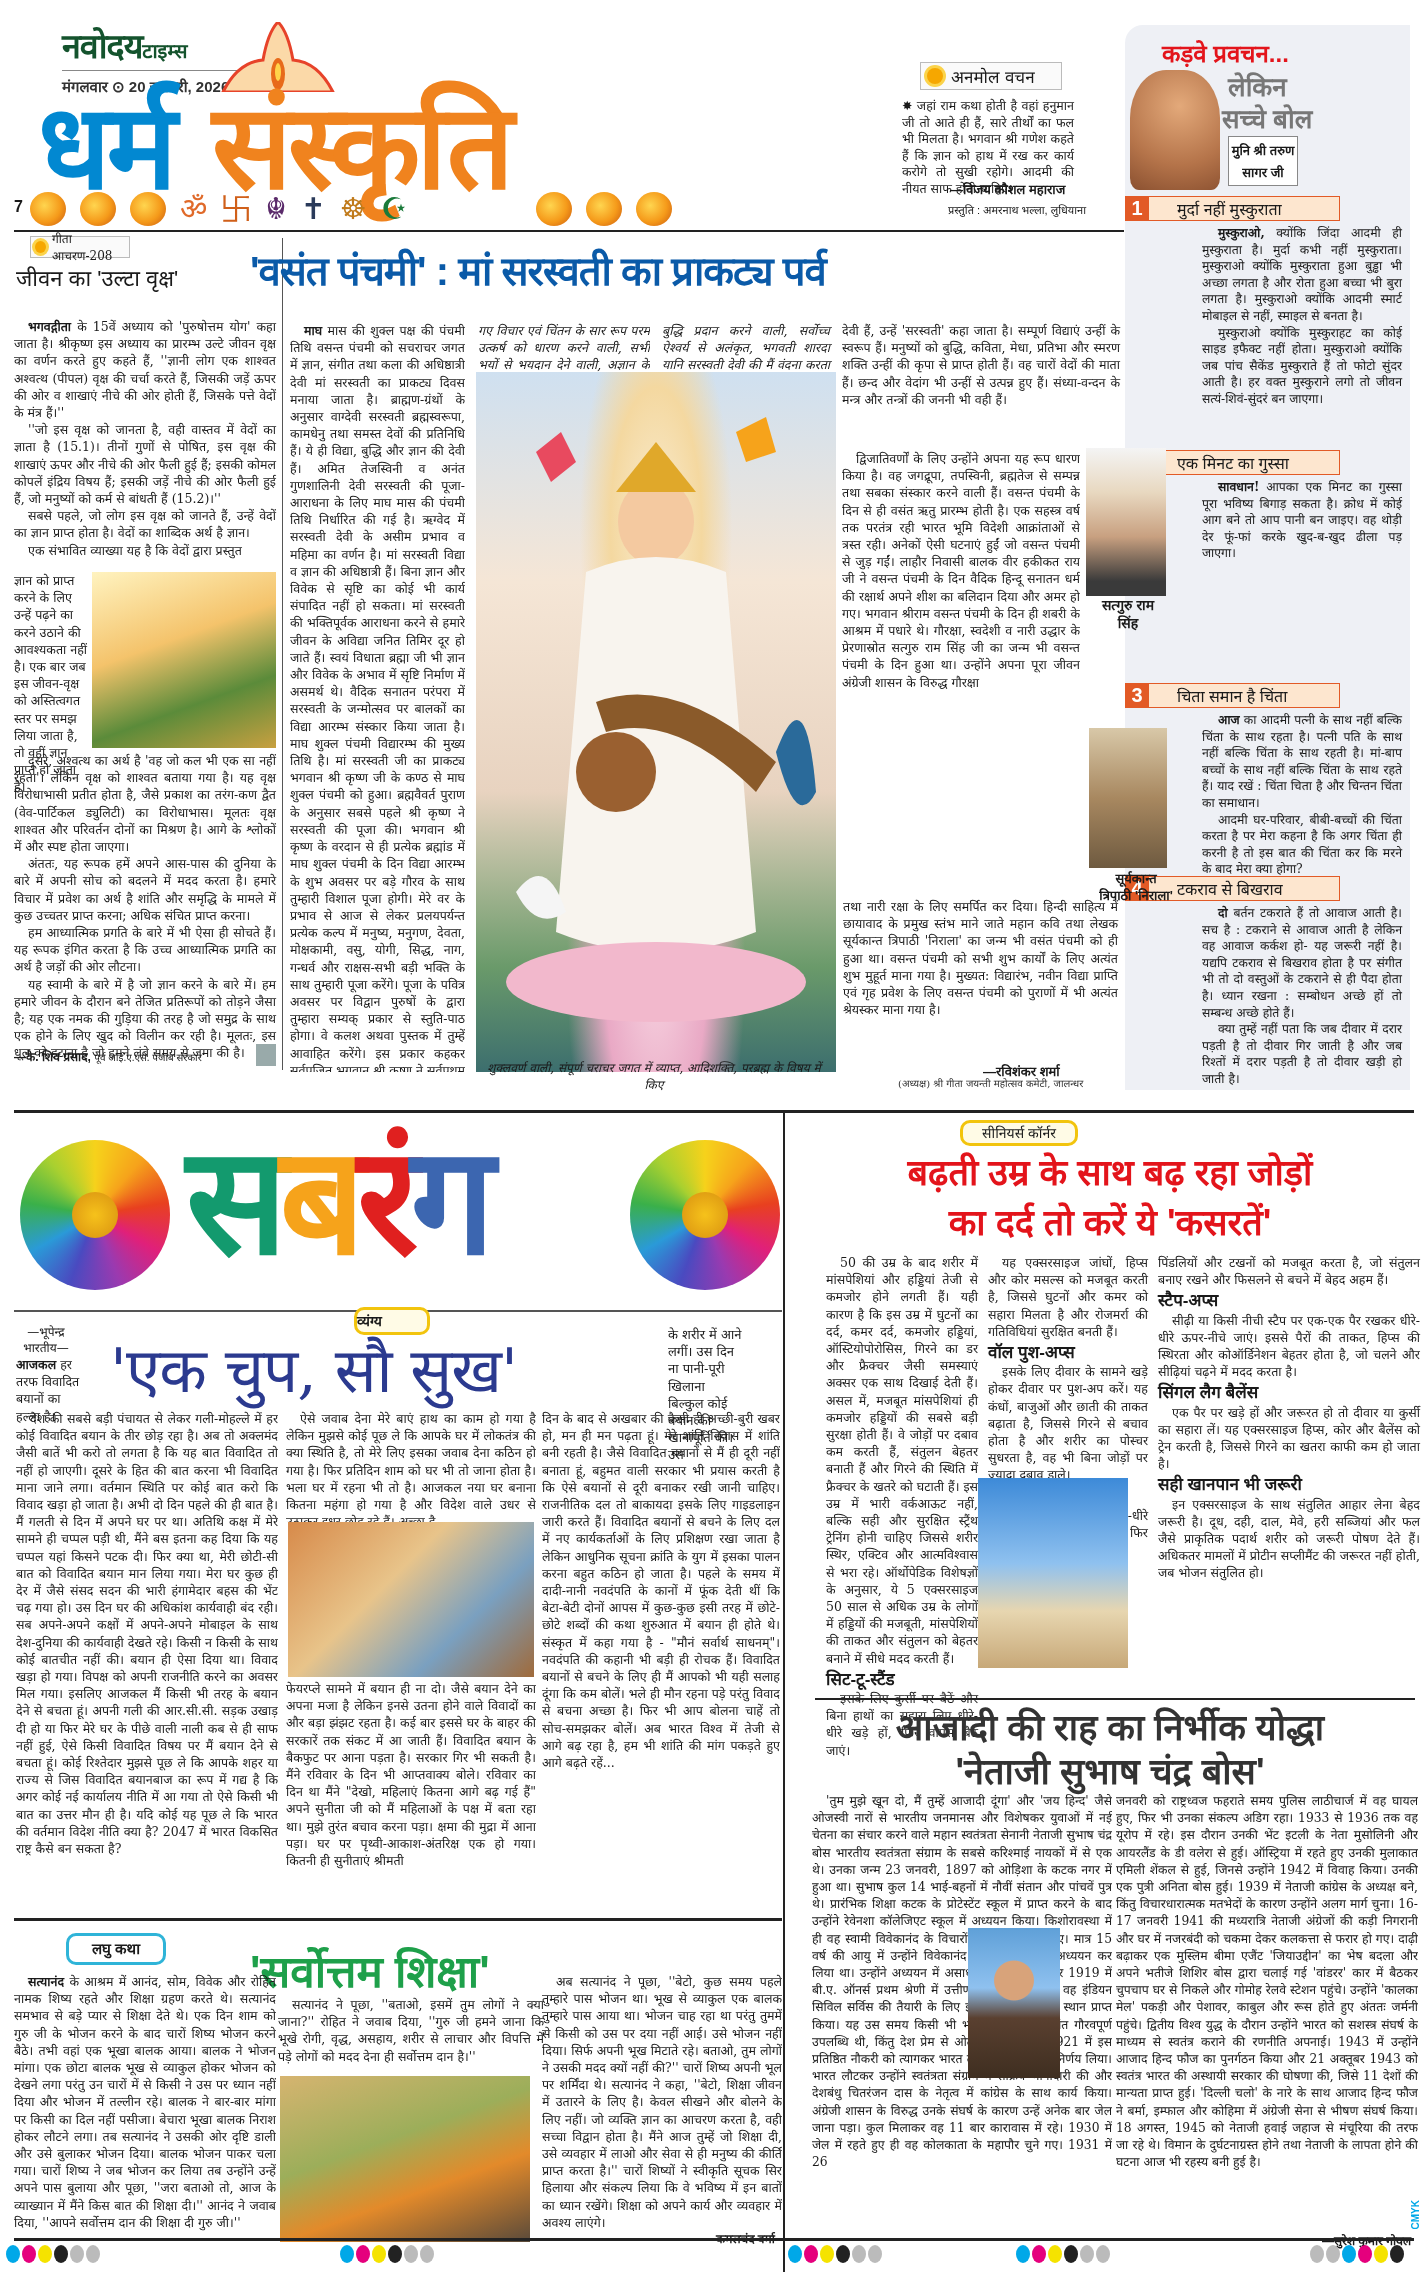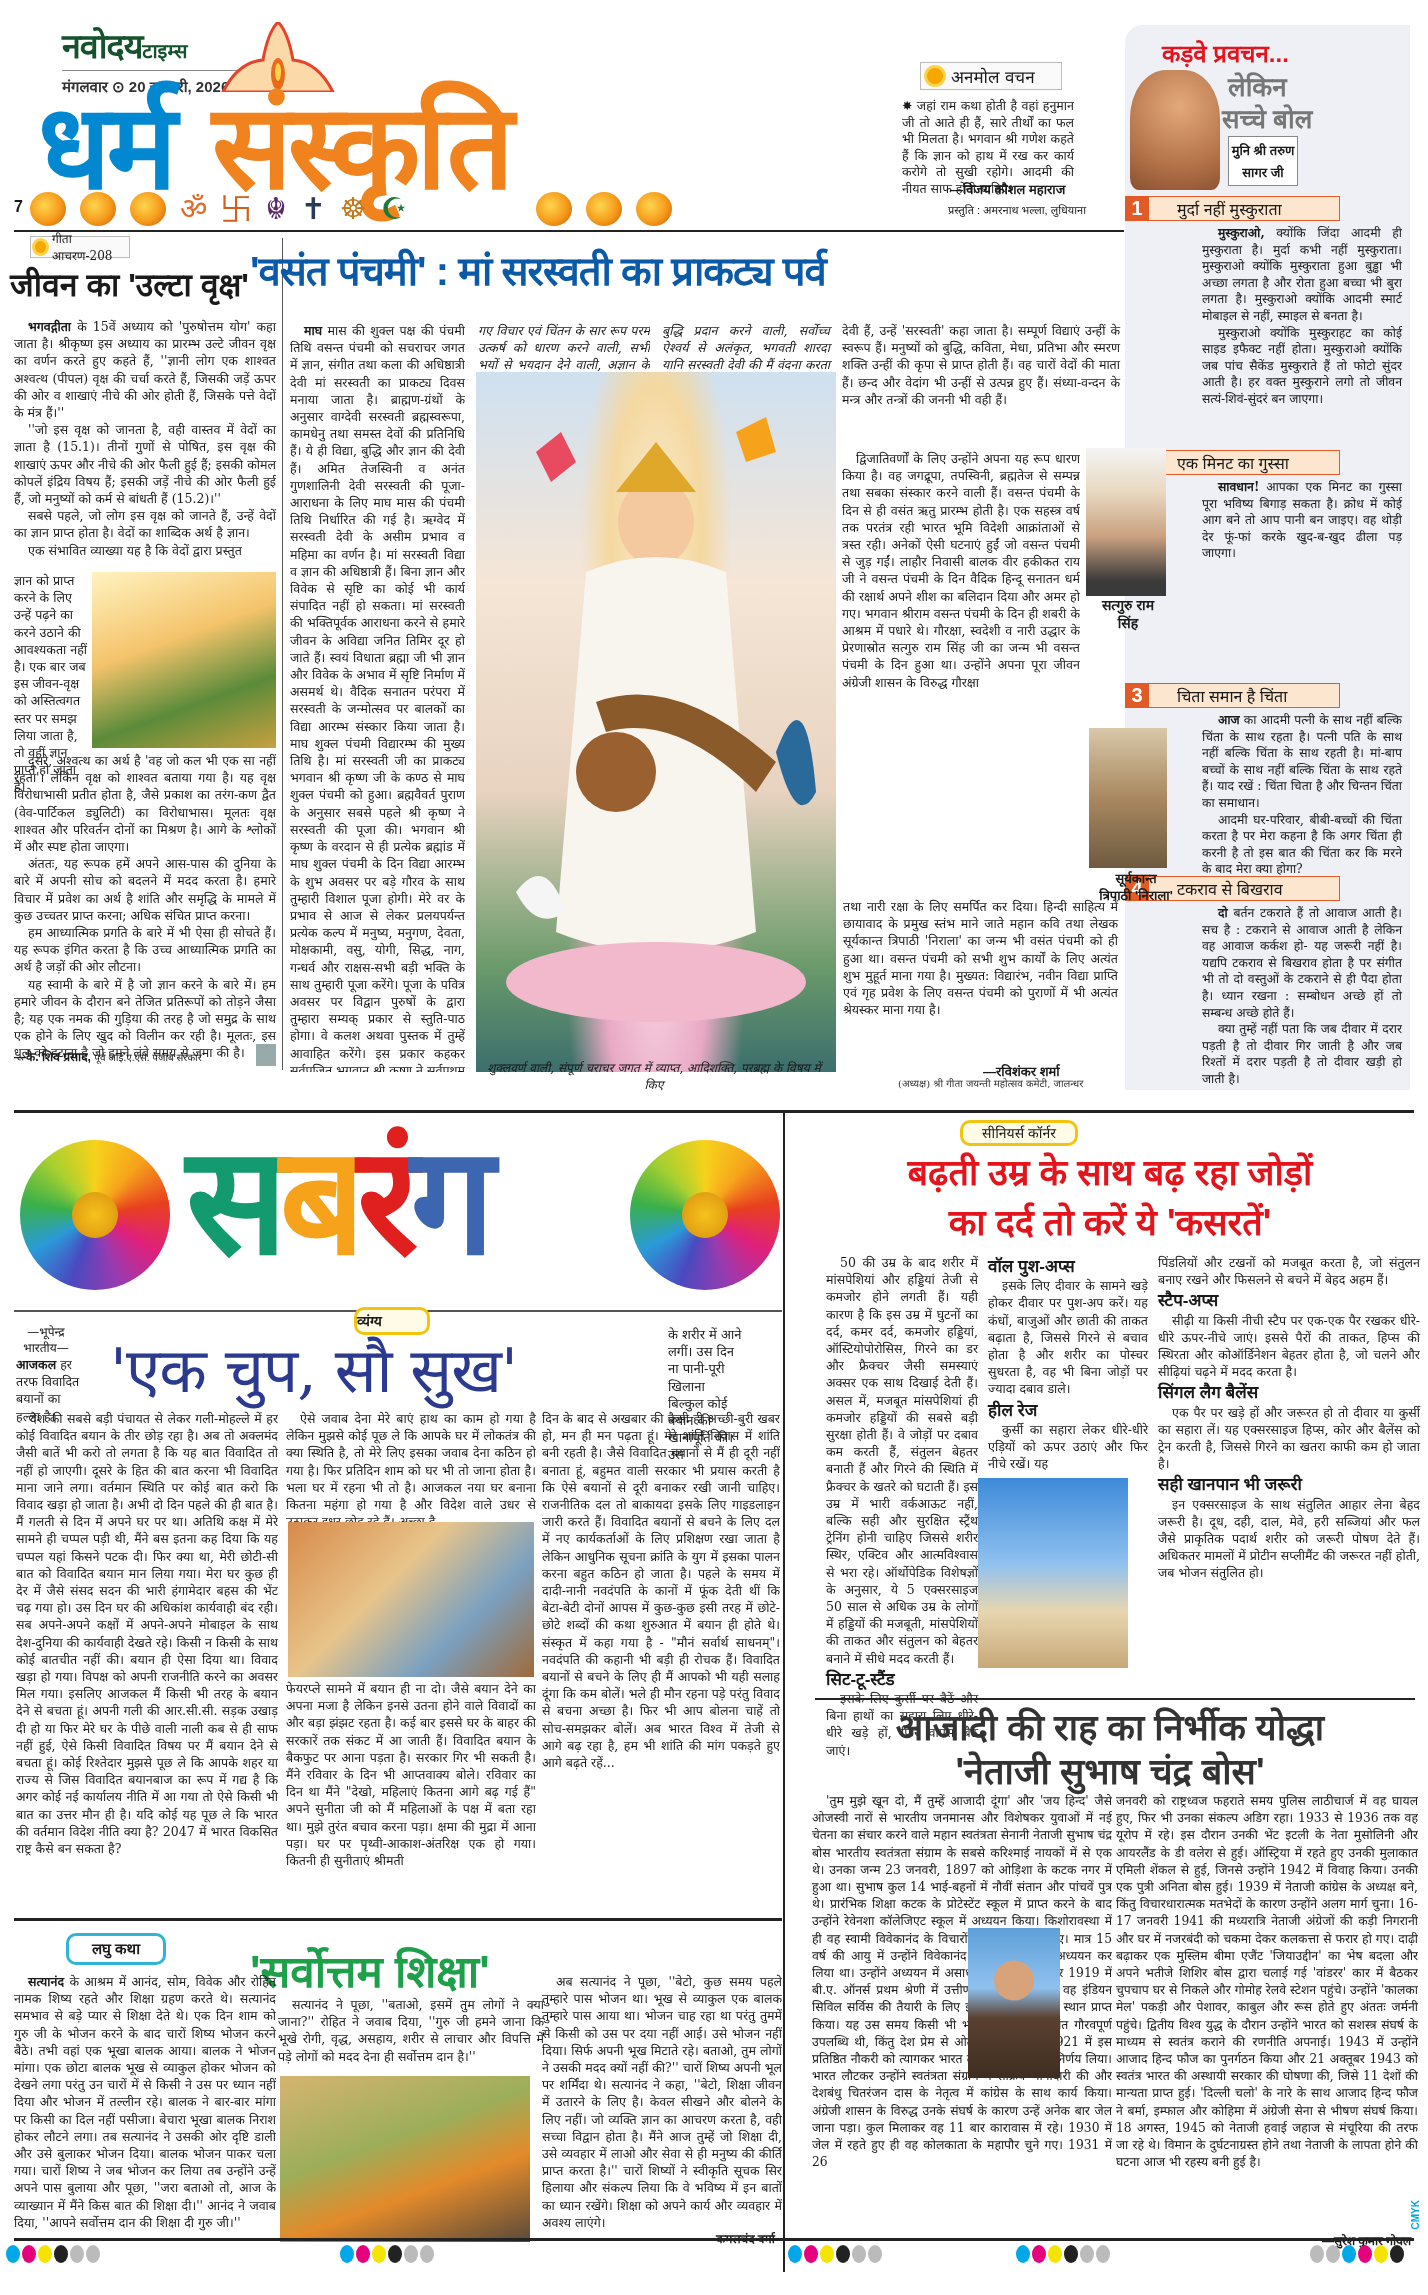--- a/index.html
+++ b/index.html
@@ -38,21 +38,21 @@
 #kp-photo{left:1130px;top:70px;width:90px;height:120px;border-radius:40% 40% 10% 10%;background:radial-gradient(circle at 55% 30%,#e3a97a,#b5744a 60%,#8a5030)}
 #kp-name{left:1228px;top:130px;width:70px;height:50px;border:1px solid #888;background:#fff;font-family:"Liberation Sans",sans-serif;font-weight:bold;font-size:13px;text-align:center;line-height:22px;padding-top:3px}
 .kp-h{position:absolute;left:1125px;width:215px;height:25px;display:flex;align-items:center;border:1px solid #e25a26;background:#fde6cf}
 .kp-h .num{width:24px;height:25px;background:#e25a26;color:#fff;font-family:"Liberation Sans",sans-serif;font-weight:bold;font-size:20px;text-align:center;line-height:25px;margin-left:-1px}
 .kp-h .lbl{font-size:16px;padding-left:28px;font-family:"Liberation Sans",sans-serif}
 .kp-t{position:absolute;left:1202px;width:200px;font-size:12.3px;line-height:16.6px;text-align:justify}
 .kp-t p{text-indent:16px}
 
 #gita-box{left:30px;top:236px;width:100px;height:22px;border:1px solid #bbb;background:#fafafa;display:flex;align-items:center;gap:6px;padding-left:4px}
 #gita-label{font-size:12px}
-#gita-title{left:10px;top:262px;font-family:"Liberation Sans",sans-serif;font-size:32px;font-weight:bold}
+#gita-title{left:16px;top:262px;font-family:"Liberation Sans",sans-serif;font-size:22px;font-weight:normal}
 #gita-text1{left:14px;top:318px;width:262px}
 #gita-img{left:92px;top:572px;width:184px;height:176px;background:linear-gradient(160deg,#fff3c0,#f4c36b 40%,#5b8b3a 70%,#c8a040);}
 #gita-textL{left:14px;top:572px;width:74px}
 #gita-text2{left:14px;top:752px;width:262px}
 #gita-auth-img{left:256px;top:1044px;width:20px;height:22px;background:#9aa;}
 
 #vp-head{left:250px;top:242px;font-family:"Liberation Sans",sans-serif;font-weight:bold;font-size:40px;color:#0a5aa8;letter-spacing:-1px}
 #vp-col1{left:290px;top:322px;width:175px}
 #vp-col2{left:478px;top:322px;width:172px;font-style:italic}
 #vp-col3{left:662px;top:322px;width:168px;font-style:italic}
@@ -317,20 +317,21 @@
 <div id="sc-head" class="abs">
   <div>बढ़ती उम्र के साथ बढ़ रहा जोड़ों</div>
   <div>का दर्द तो करें ये 'कसरतें'</div>
 </div>
 <div id="sc-col1" class="abs txt">
   <p>50 की उम्र के बाद शरीर में मांसपेशियां और हड्डियां तेजी से कमजोर होने लगती हैं। यही कारण है कि इस उम्र में घुटनों का दर्द, कमर दर्द, कमजोर हड्डियां, ऑस्टियोपोरोसिस, गिरने का डर और फ्रैक्चर जैसी समस्याएं अक्सर एक साथ दिखाई देती हैं। असल में, मजबूत मांसपेशियां ही कमजोर हड्डियों की सबसे बड़ी सुरक्षा होती हैं। वे जोड़ों पर दबाव कम करती हैं, संतुलन बेहतर बनाती हैं और गिरने की स्थिति में फ्रैक्चर के खतरे को घटाती हैं। इस उम्र में भारी वर्कआऊट नहीं, बल्कि सही और सुरक्षित स्ट्रैंथ ट्रेनिंग होनी चाहिए जिससे शरीर स्थिर, एक्टिव और आत्मविश्वास से भरा रहे। ऑर्थोपेडिक विशेषज्ञों के अनुसार, ये 5 एक्सरसाइज 50 साल से अधिक उम्र के लोगों में हड्डियों की मजबूती, मांसपेशियों की ताकत और संतुलन को बेहतर बनाने में सीधे मदद करती हैं।</p>
   <div class="sh">सिट-टू-स्टैंड</div>
   <p>इसके लिए कुर्सी पर बैठें और बिना हाथों का सहारा लिए धीरे-धीरे खड़े हों, फिर वापस बैठ जाएं।</p>
 </div>
 <div id="sc-col2" class="abs txt">
+  <p>यह एक्सरसाइज जांघों, हिप्स और कोर मसल्स को मजबूत करती है, जिससे घुटनों और कमर को सहारा मिलता है और रोजमर्रा की गतिविधियां सुरक्षित बनती हैं।</p>
   <div class="sh">वॉल पुश-अप्स</div>
   <p>इसके लिए दीवार के सामने खड़े होकर दीवार पर पुश-अप करें। यह कंधों, बाजुओं और छाती की ताकत बढ़ाता है, जिससे गिरने से बचाव होता है और शरीर का पोस्चर सुधरता है, वह भी बिना जोड़ों पर ज्यादा दबाव डाले।</p>
   <div class="sh">हील रेज</div>
   <p>कुर्सी का सहारा लेकर धीरे-धीरे एड़ियों को ऊपर उठाएं और फिर नीचे रखें। यह</p>
 </div>
 <div id="sc-img" class="abs"></div>
 <div id="sc-col3" class="abs txt">
   <p style="text-indent:0">पिंडलियों और टखनों को मजबूत करता है, जो संतुलन बनाए रखने और फिसलने से बचने में बेहद अहम हैं।</p>
   <div class="sh">स्टैप-अप्स</div>
   <p>सीढ़ी या किसी नीची स्टैप पर एक-एक पैर रखकर धीरे-धीरे ऊपर-नीचे जाएं। इससे पैरों की ताकत, हिप्स की स्थिरता और कोऑर्डिनेशन बेहतर होता है, जो चलने और सीढ़ियां चढ़ने में मदद करता है।</p>

